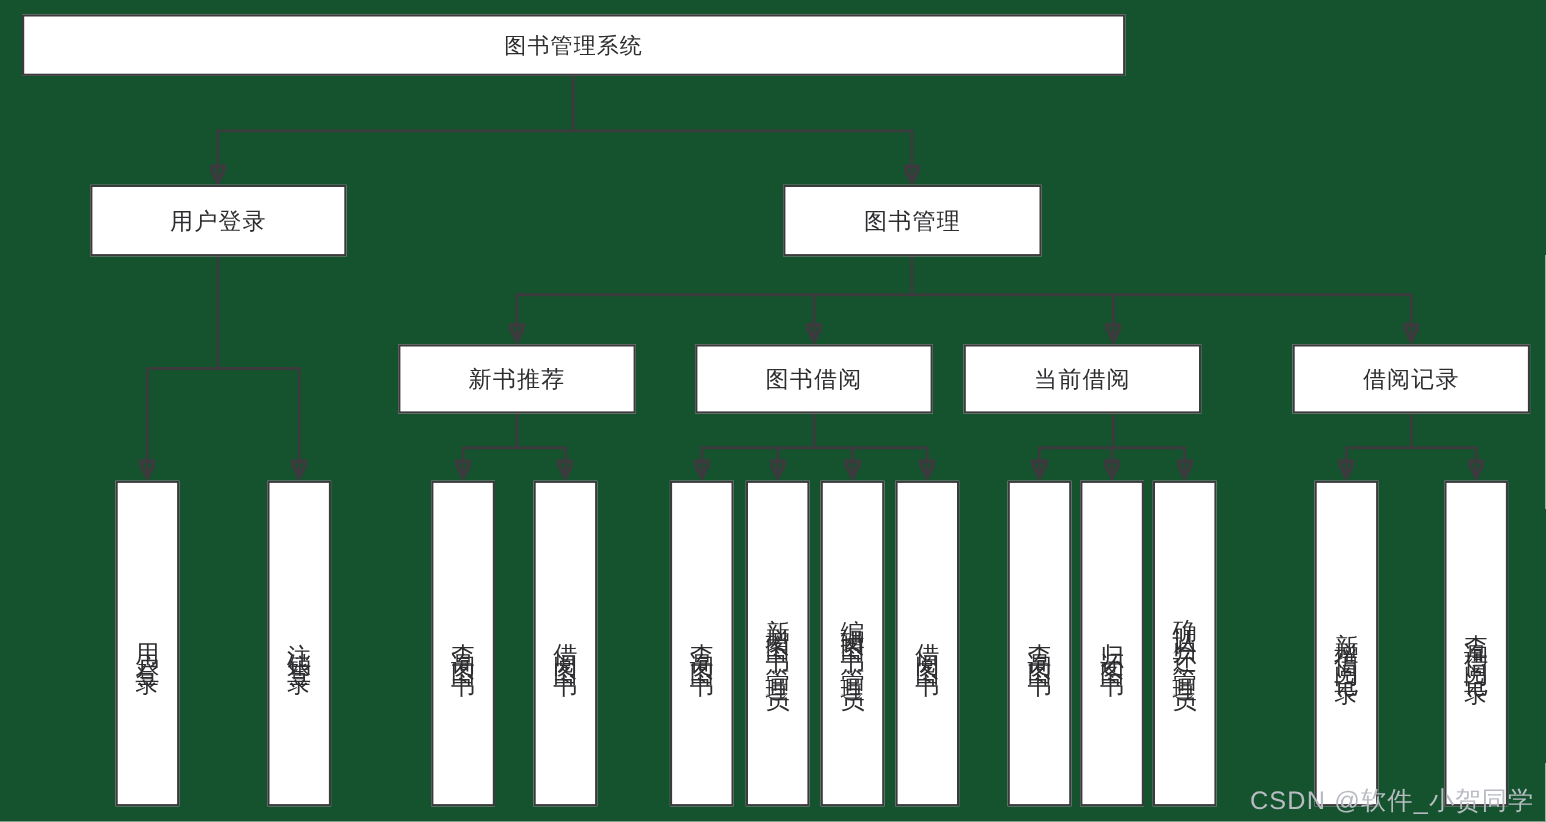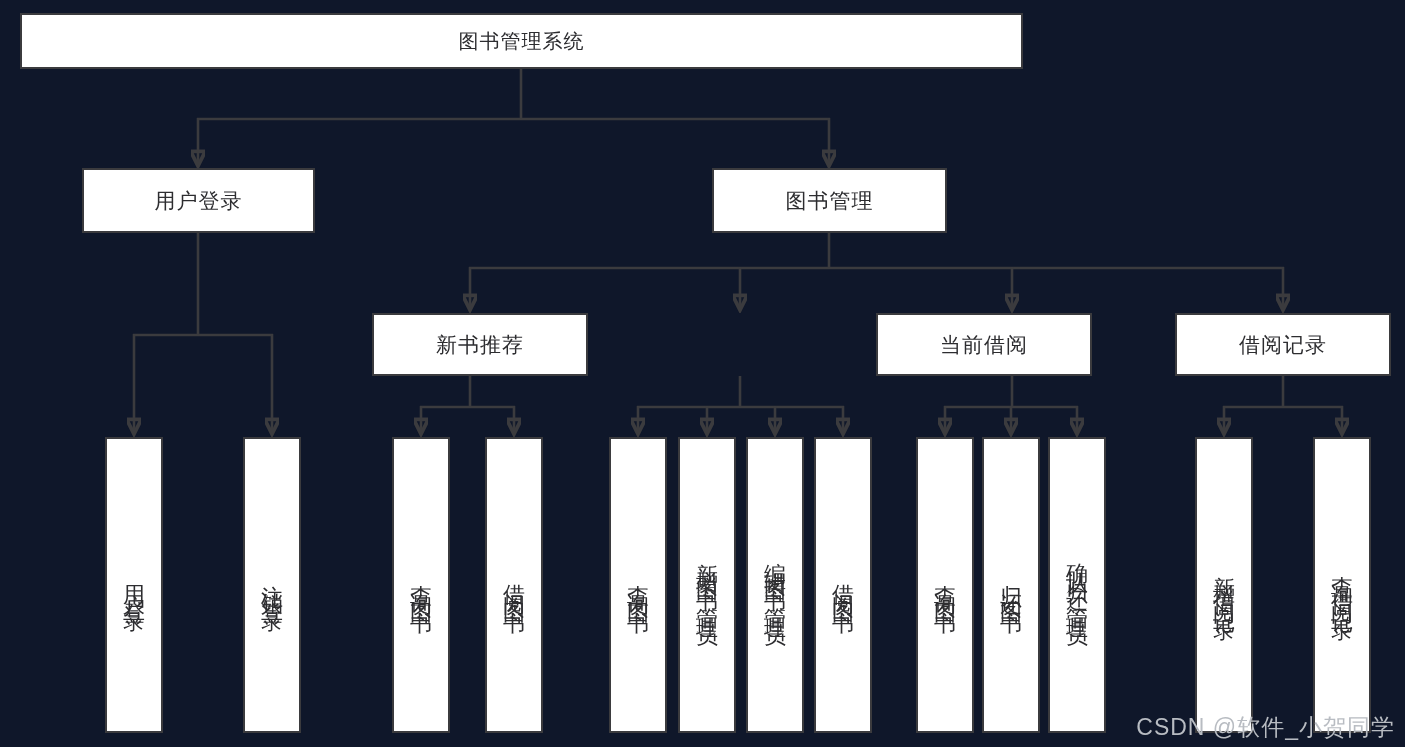--- a/index.html
+++ b/index.html
@@ -1,19 +1,19 @@
 <!DOCTYPE html>
 <html><head>
 <meta charset="utf-8">
 <style>
   html,body{margin:0;padding:0;background:#ffffff;}
   .canvas{
     position:relative;
     width:1405px;height:747px;
-    background:#0f172a;
+    background:#14532d;
     overflow:hidden;
     font-family:"Liberation Sans","DejaVu Sans",sans-serif;
     text-decoration:underline;
   }
   .connector-layer{position:absolute;left:0;top:0;width:1405px;height:747px;}
   .node{
     position:absolute;
     box-sizing:border-box;
     border:2.5px solid #3b3b3e;
     background:#ffffff;
@@ -117,22 +117,25 @@
     <span class="hlbl">图书管理系统</span>
   </div>
 
   <div class="node box-l2a">
     <span class="hlbl">用户登录</span>
   </div>
   <div class="node box-l2b">
     <span class="hlbl">图书管理</span>
   </div>
 
-  <div class="node box-l3" style="left:372px">
+  <div class="node box-l3" style="left:362px">
     <span class="hlbl">新书推荐</span>
+  </div>
+  <div class="node box-l3" style="left:632px">
+    <span class="hlbl">图书借阅</span>
   </div>
   <div class="node box-l3" style="left:876px">
     <span class="hlbl">当前借阅</span>
   </div>
   <div class="node box-l3" style="left:1175px">
     <span class="hlbl">借阅记录</span>
   </div>
 
   <div class="node leaf" style="left:105px">
     <span class="vlbl">用户登录</span>

